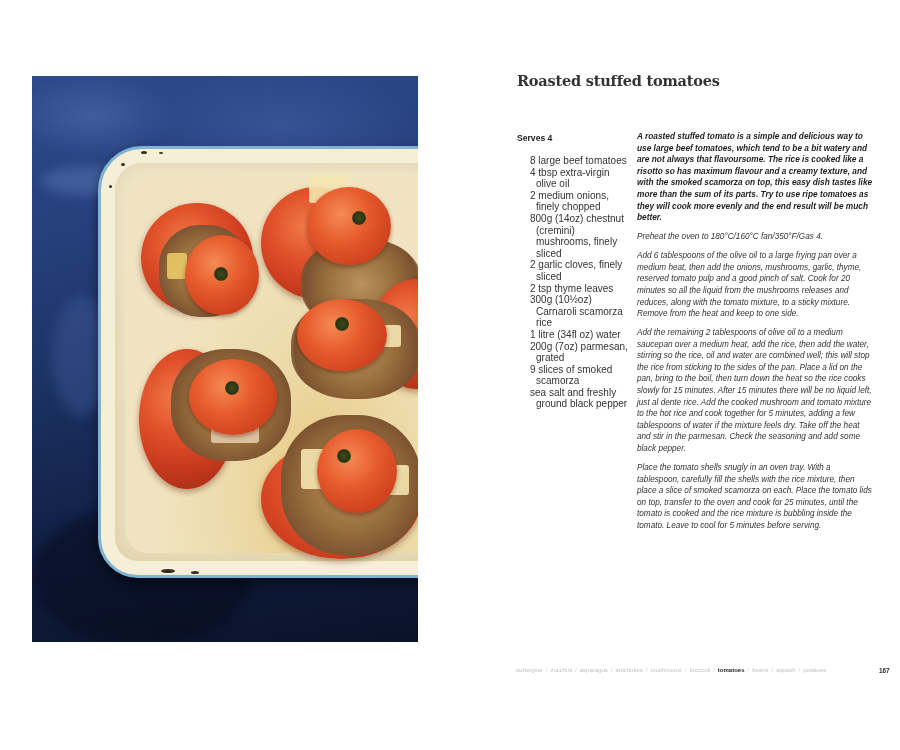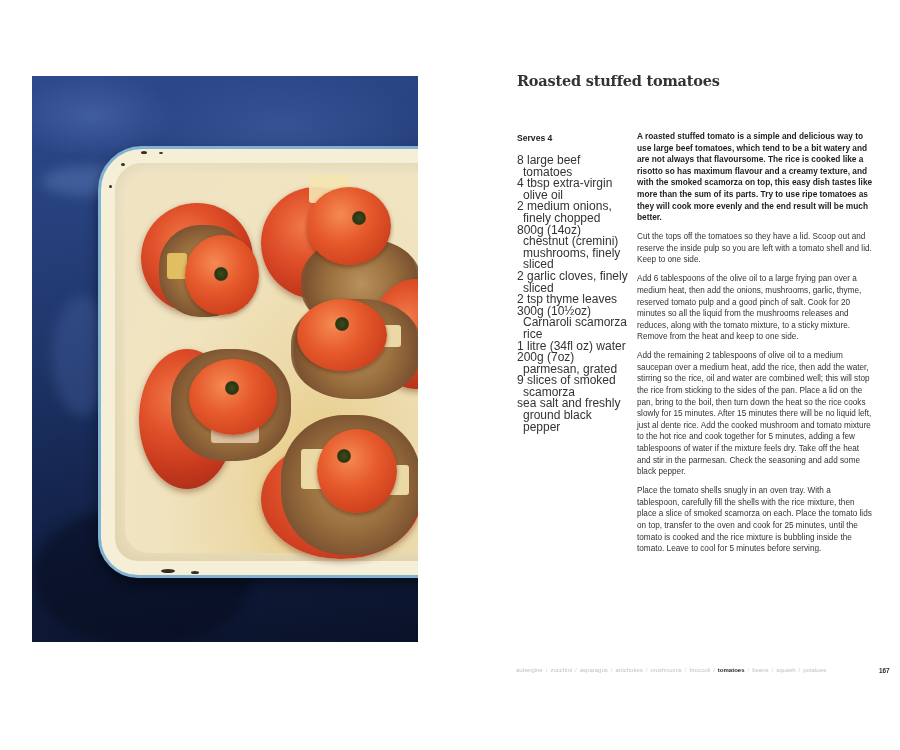--- a/index.html
+++ b/index.html
@@ -58,28 +58,28 @@
     }
     .serves {
       position: absolute; left: 517px; top: 133px;
       font-size: 8.6px; font-weight: bold; color: #222;
     }
     .ingredients {
       position: absolute; left: 517px; top: 155px; width: 112px;
       list-style: none;
     }
     .ingredients li {
-      font-size: 12px; line-height: 11.6px; color: #333;
-      padding-left: 6px; text-indent: -6px;
+      font-size: 10px; line-height: 11.6px; color: #333;
+      padding-left: 6px; text-indent: -6px; margin-left: 13px;
     }
     .method {
       position: absolute; left: 637px; top: 131px; width: 236px;
     }
     .method p {
-      font-size: 8.2px; line-height: 11.6px; color: #333; margin-bottom: 7.4px;
+      font-size: 8.2px; line-height: 11.6px; color: #333; margin-bottom: 7.4px; font-style: italic;
     }
     .method p.intro { font-weight: bold; color: #1e1e1e; font-size: 8.3px; }
 
     
     .footer-nav {
       position: absolute; left: 516px; top: 667px; width: 376px;
       display: flex; align-items: center; justify-content: flex-start;
       font-size: 6px; color: #c4c4c4; white-space: nowrap;
     }
     .footer-nav .crumb { color: #c0c0c0; }
@@ -156,21 +156,21 @@
     <li>2 tsp thyme leaves</li>
     <li>300g (10½oz) Carnaroli scamorza rice</li>
     <li>1 litre (34fl oz) water</li>
     <li>200g (7oz) parmesan, grated</li>
     <li>9 slices of smoked scamorza</li>
     <li>sea salt and freshly ground black pepper</li>
   </ul>
 
   <div class="method">
     <p class="intro">A roasted stuffed tomato is a simple and delicious way to use large beef tomatoes, which tend to be a bit watery and are not always that flavoursome. The rice is cooked like a risotto so has maximum flavour and a creamy texture, and with the smoked scamorza on top, this easy dish tastes like more than the sum of its parts. Try to use ripe tomatoes as they will cook more evenly and the end result will be much better.</p>
-    <p>Cut the tops off the tomatoes so they have a lid. Scoop out and reserve the inside pulp so you are left with a tomato shell and lid. Keep to one side.</p>
+    <p>Preheat the oven to 180°C/160°C fan/350°F/Gas 4.</p>
     <p>Add 6 tablespoons of the olive oil to a large frying pan over a medium heat, then add the onions, mushrooms, garlic, thyme, reserved tomato pulp and a good pinch of salt. Cook for 20 minutes so all the liquid from the mushrooms releases and reduces, along with the tomato mixture, to a sticky mixture. Remove from the heat and keep to one side.</p>
     <p>Add the remaining 2 tablespoons of olive oil to a medium saucepan over a medium heat, add the rice, then add the water, stirring so the rice, oil and water are combined well; this will stop the rice from sticking to the sides of the pan. Place a lid on the pan, bring to the boil, then turn down the heat so the rice cooks slowly for 15 minutes. After 15 minutes there will be no liquid left, just al dente rice. Add the cooked mushroom and tomato mixture to the hot rice and cook together for 5 minutes, adding a few tablespoons of water if the mixture feels dry. Take off the heat and stir in the parmesan. Check the seasoning and add some black pepper.</p>
     <p>Place the tomato shells snugly in an oven tray. With a tablespoon, carefully fill the shells with the rice mixture, then place a slice of smoked scamorza on each. Place the tomato lids on top, transfer to the oven and cook for 25 minutes, until the tomato is cooked and the rice mixture is bubbling inside the tomato. Leave to cool for 5 minutes before serving.</p>
   </div>
 
   <div class="footer-nav">
     <span class="crumb">aubergine</span>
     <span class="sep">/</span>
     <span class="crumb">zucchini</span>
     <span class="sep">/</span>

